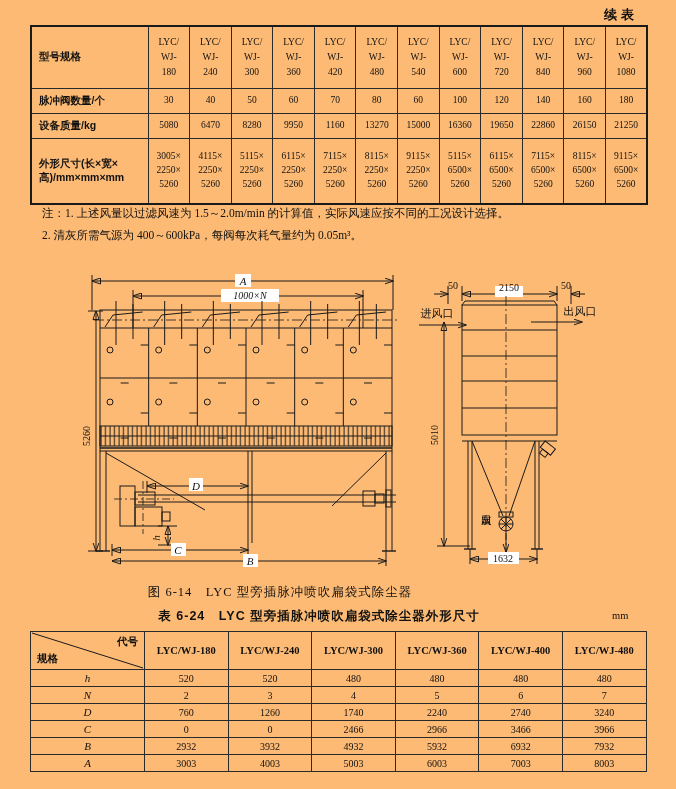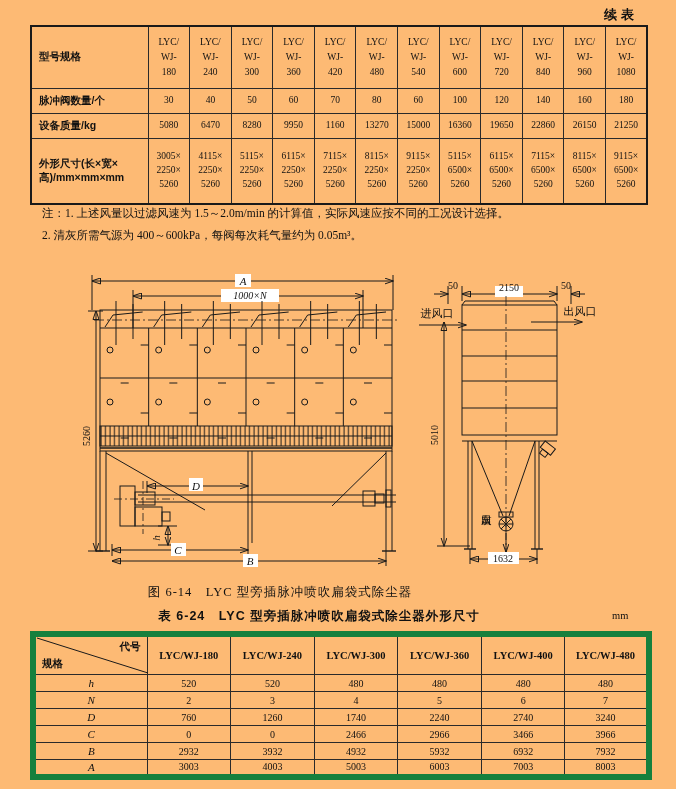--- a/index.html
+++ b/index.html
@@ -28,21 +28,21 @@
   #figure-svg{top:263px;left:0px;}
   .vtext{writing-mode:vertical-rl;text-orientation:upright;font-size:10.5px;letter-spacing:1px;}
   #ash-label{top:506px;left:479px;}
   #fig-caption{top:584px;left:0;width:560px;text-align:center;font-size:12.5px;letter-spacing:1px;}
 
   
   #dim-caption{top:608px;left:0;width:548px;text-align:center;font-size:12.5px;font-weight:bold;letter-spacing:1px;
       font-family:"Liberation Sans","DejaVu Sans",sans-serif;margin-left:45px;}
   #unit-label{top:610px;left:612px;font-size:10.5px;}
   #dim-wrap{top:631px;left:30px;}
-  #dim-table{border-collapse:collapse;table-layout:fixed;width:616px;border:6px solid #15803d;}
+  #dim-table{border-collapse:collapse;table-layout:fixed;width:616px;border:1px solid #15803d;}
   #dim-table th,#dim-table td{border:1px solid #2a2a2a;text-align:center;vertical-align:middle;
       font-weight:normal;padding:0;}
   #dim-table col.c0{width:114px;} #dim-table col.cn{width:83.6px;}
   #dim-table thead th{height:37px;font-size:10.5px;font-weight:bold;}
   #dim-table tbody tr{height:17px;}
   #dim-table tbody th{font-style:italic;font-size:11px;}
   #dim-table tbody td{font-size:10px;}
   #corner-cell{position:relative;}
   #corner-cell svg{position:absolute;top:0;left:0;}
   #corner-top{position:absolute;top:3px;right:6px;font-size:10.5px;font-weight:bold;}

